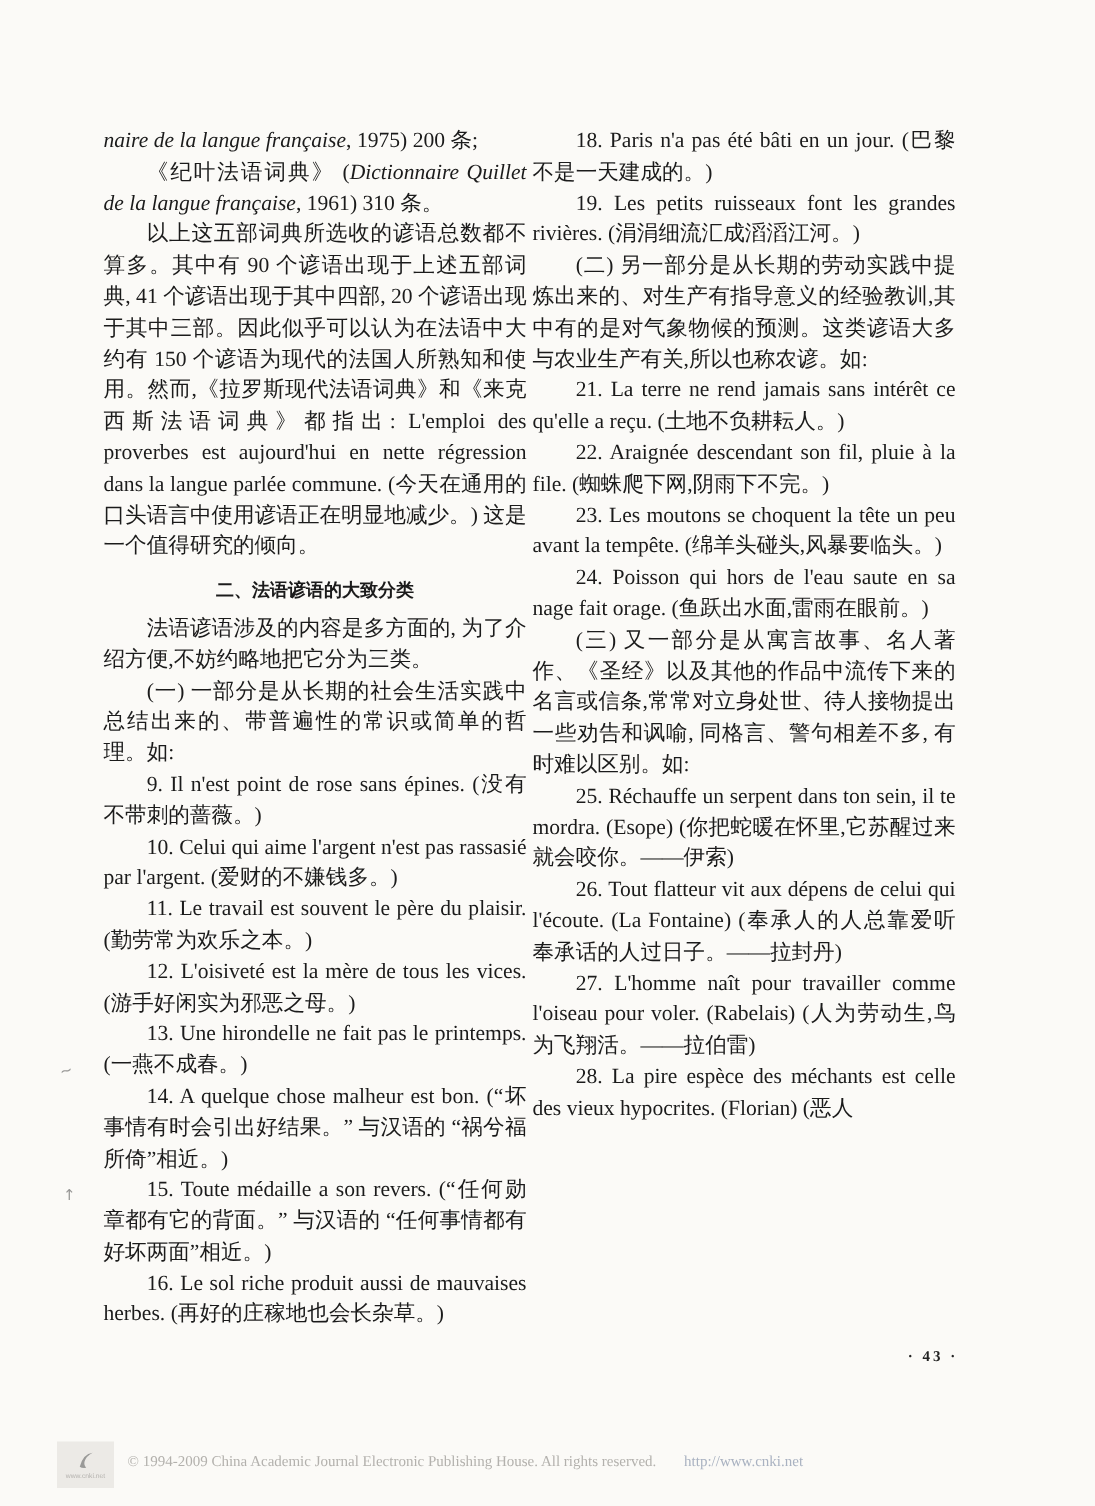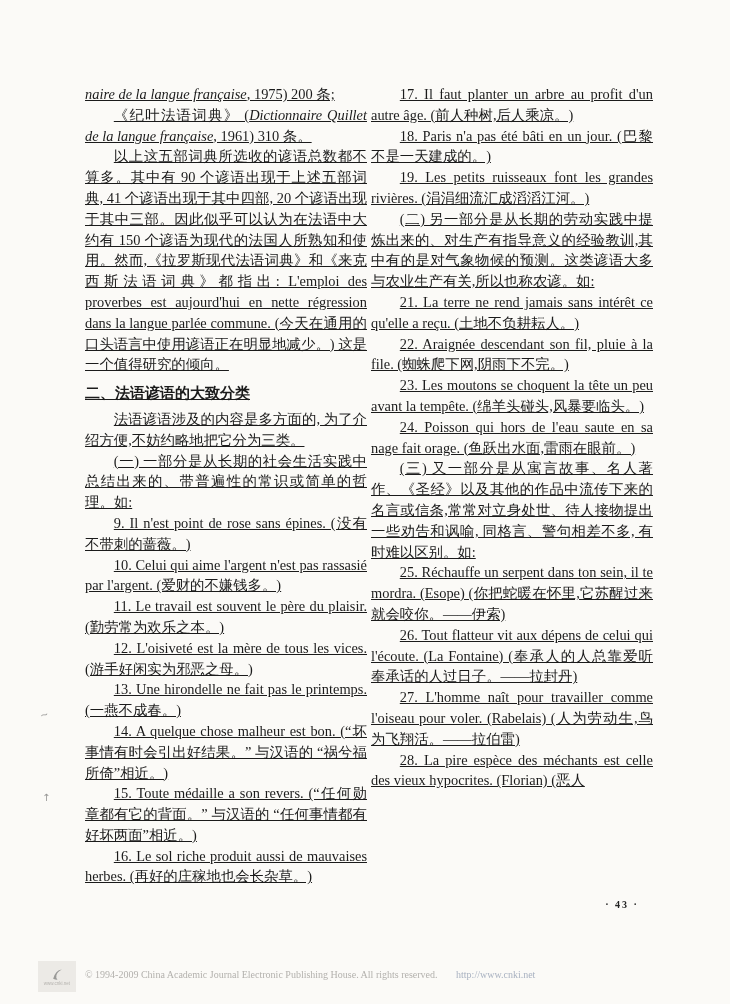--- a/index.html
+++ b/index.html
@@ -1,27 +1,27 @@
 <!DOCTYPE html>
 <html><head>
 <meta charset="utf-8">
 <style>
   html,body{margin:0;padding:0;}
   body{
     width:730px;height:1004px;position:relative;overflow:hidden;
     background:#fbfaf7;color:#1b1b1b;
     font-family:"Liberation Serif","DejaVu Serif",serif;
   }
-  .columns{position:absolute;left:85px;top:84px;width:577px;display:flex;gap:4px;text-decoration:underline;}
+  .columns{position:absolute;left:69px;top:84px;width:577px;display:flex;gap:4px;}
   .col{width:282px;font-size:14.4px;line-height:20.8px;text-align:justify;text-justify:inter-character;}
   .para{margin:0;}
   .para.indent{text-indent:2em;}
   .para.heading{
-    text-indent:0;text-align:left;font-weight:bold;margin:8px 0 5px;
-    font-size:15px;font-family:"Liberation Sans","DejaVu Sans",sans-serif;
+    text-indent:0;text-align:center;font-weight:bold;margin:8px 0 5px;
+    font-size:12px;font-family:"Liberation Sans","DejaVu Sans",sans-serif;
   }
   .it{font-style:italic;}
   .page-number{
     position:absolute;top:899px;left:583px;width:78px;text-align:center;
     font-size:10px;font-weight:bold;letter-spacing:2px;color:#222;
   }
   .scan-mark{position:absolute;color:#444;opacity:.55;font-size:10px;font-family:"DejaVu Sans",sans-serif;}
   .mark1{left:40px;top:709px;transform:rotate(-15deg);}
   .mark2{left:42px;top:792px;}
   .footer{position:absolute;left:0;top:956px;width:730px;height:48px;}
@@ -51,21 +51,20 @@
       <p class="para indent"><span>9. Il n'est point de rose sans épines. (没有不带刺的蔷薇。)</span></p>
       <p class="para indent"><span>10. Celui qui aime l'argent n'est pas rassasié par l'argent. (爱财的不嫌钱多。)</span></p>
       <p class="para indent"><span>11. Le travail est souvent le père du plaisir. (勤劳常为欢乐之本。)</span></p>
       <p class="para indent"><span>12. L'oisiveté est la mère de tous les vices. (游手好闲实为邪恶之母。)</span></p>
       <p class="para indent"><span>13. Une hirondelle ne fait pas le printemps. (一燕不成春。)</span></p>
       <p class="para indent"><span>14. A quelque chose malheur est bon. (“坏事情有时会引出好结果。” 与汉语的 “祸兮福所倚”相近。)</span></p>
       <p class="para indent"><span>15. Toute médaille a son revers. (“任何勋章都有它的背面。” 与汉语的 “任何事情都有好坏两面”相近。)</span></p>
       <p class="para indent"><span>16. Le sol riche produit aussi de mauvaises herbes. (再好的庄稼地也会长杂草。)</span></p>
     </div>
   <div class="col">
-      <p class="para indent"><span>17. Il faut planter un arbre au profit d'un autre âge. (前人种树,后人乘凉。)</span></p>
       <p class="para indent"><span>18. Paris n'a pas été bâti en un jour. (巴黎不是一天建成的。)</span></p>
       <p class="para indent"><span>19. Les petits ruisseaux font les grandes rivières. (涓涓细流汇成滔滔江河。)</span></p>
       <p class="para indent"><span>(二) 另一部分是从长期的劳动实践中提炼出来的、对生产有指导意义的经验教训,其中有的是对气象物候的预测。这类谚语大多与农业生产有关,所以也称农谚。如:</span></p>
       <p class="para indent"><span>21. La terre ne rend jamais sans intérêt ce qu'elle a reçu. (土地不负耕耘人。)</span></p>
       <p class="para indent"><span>22. Araignée descendant son fil, pluie à la file. (蜘蛛爬下网,阴雨下不完。)</span></p>
       <p class="para indent"><span>23. Les moutons se choquent la tête un peu avant la tempête. (绵羊头碰头,风暴要临头。)</span></p>
       <p class="para indent"><span>24. Poisson qui hors de l'eau saute en sa nage fait orage. (鱼跃出水面,雷雨在眼前。)</span></p>
       <p class="para indent"><span>(三) 又一部分是从寓言故事、名人著作、《圣经》以及其他的作品中流传下来的名言或信条,常常对立身处世、待人接物提出一些劝告和讽喻, 同格言、警句相差不多, 有时难以区别。如:</span></p>
       <p class="para indent"><span>25. Réchauffe un serpent dans ton sein, il te mordra. (Esope) (你把蛇暖在怀里,它苏醒过来就会咬你。——伊索)</span></p>
       <p class="para indent"><span>26. Tout flatteur vit aux dépens de celui qui l'écoute. (La Fontaine) (奉承人的人总靠爱听奉承话的人过日子。——拉封丹)</span></p>

